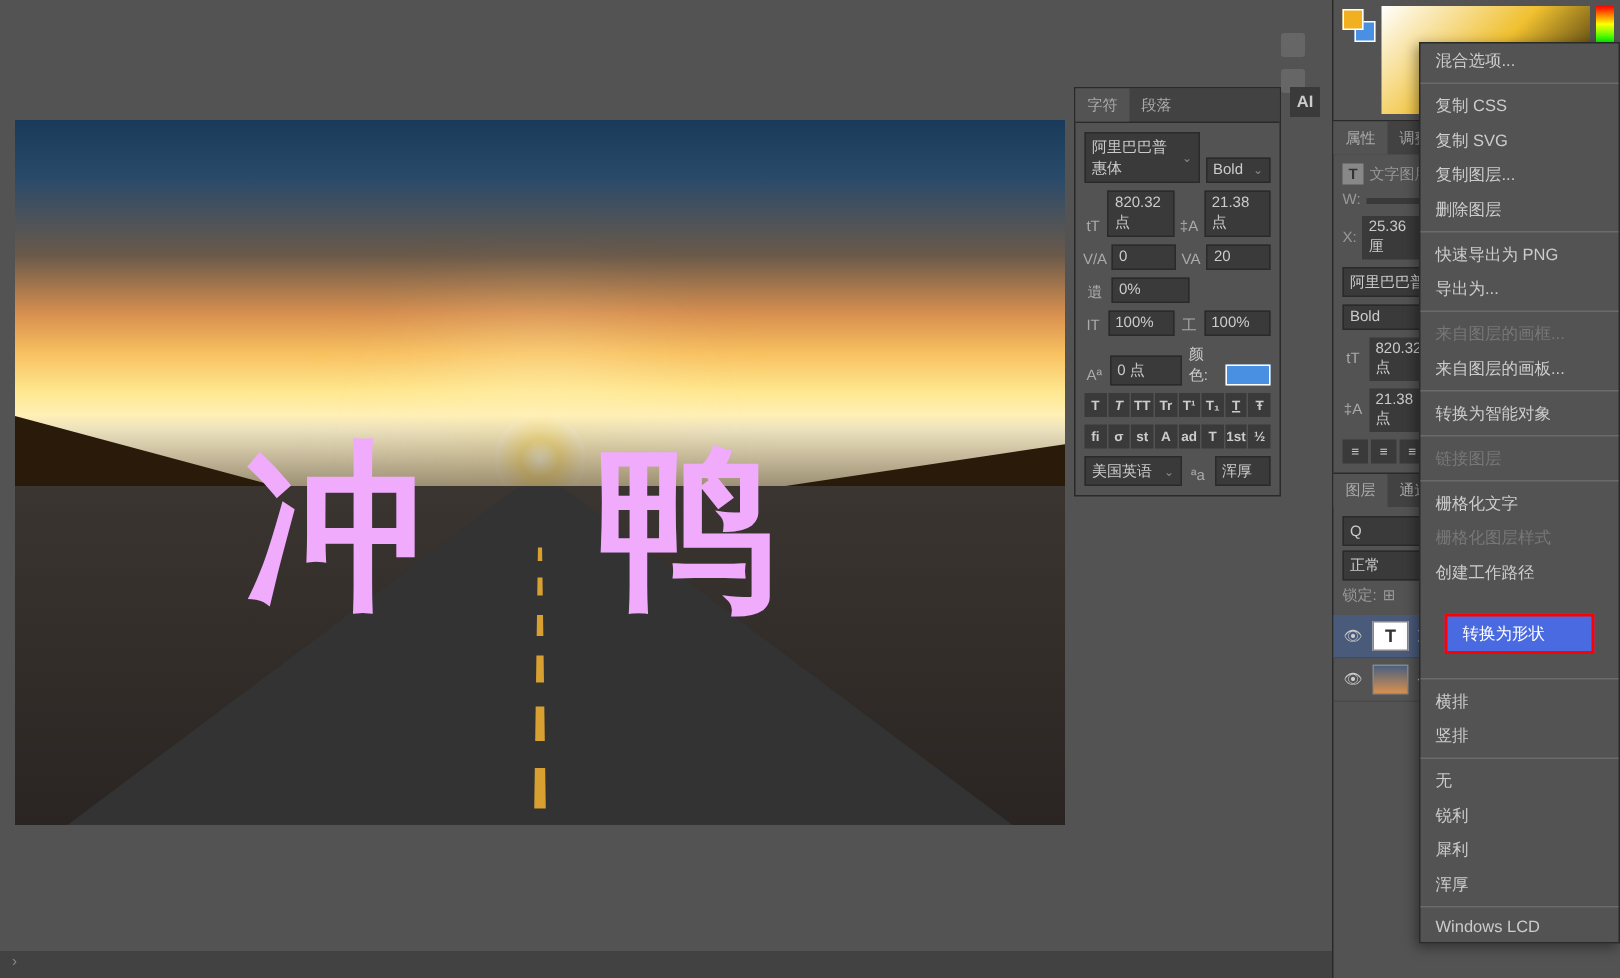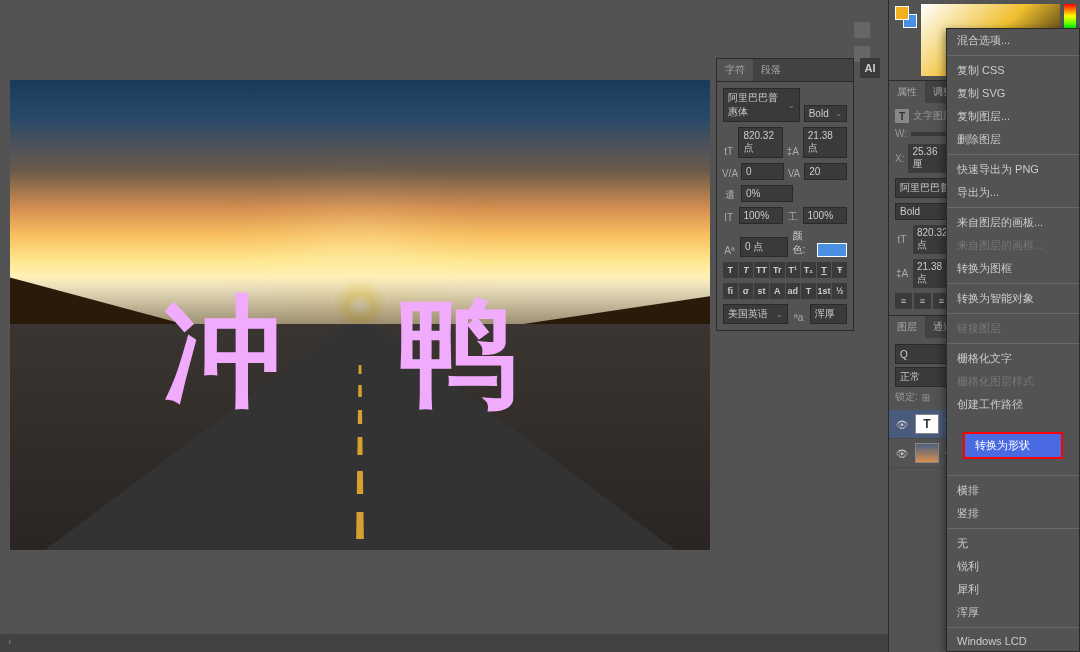--- a/index.html
+++ b/index.html
@@ -264,23 +264,22 @@
     <div class="menu-item">混合选项...</div>
     <div class="menu-sep"></div>
     <div class="menu-item">复制 CSS</div>
     <div class="menu-item">复制 SVG</div>
     <div class="menu-item">复制图层...</div>
     <div class="menu-item">删除图层</div>
     <div class="menu-sep"></div>
     <div class="menu-item">快速导出为 PNG</div>
     <div class="menu-item">导出为...</div>
     <div class="menu-sep"></div>
+    <div class="menu-item disabled">来自图层的画框...</div>
     <div class="menu-item">来自图层的画板...</div>
-    <div class="menu-item disabled">来自图层的画框...</div>
-    <div class="menu-item">转换为图框</div>
     <div class="menu-sep"></div>
     <div class="menu-item">转换为智能对象</div>
     <div class="menu-sep"></div>
     <div class="menu-item disabled">链接图层</div>
     <div class="menu-sep"></div>
     <div class="menu-item">栅格化文字</div>
     <div class="menu-item disabled">栅格化图层样式</div>
     <div class="menu-item">创建工作路径</div>
     <div class="menu-item highlighted">转换为形状</div>
     <div class="menu-sep"></div>

